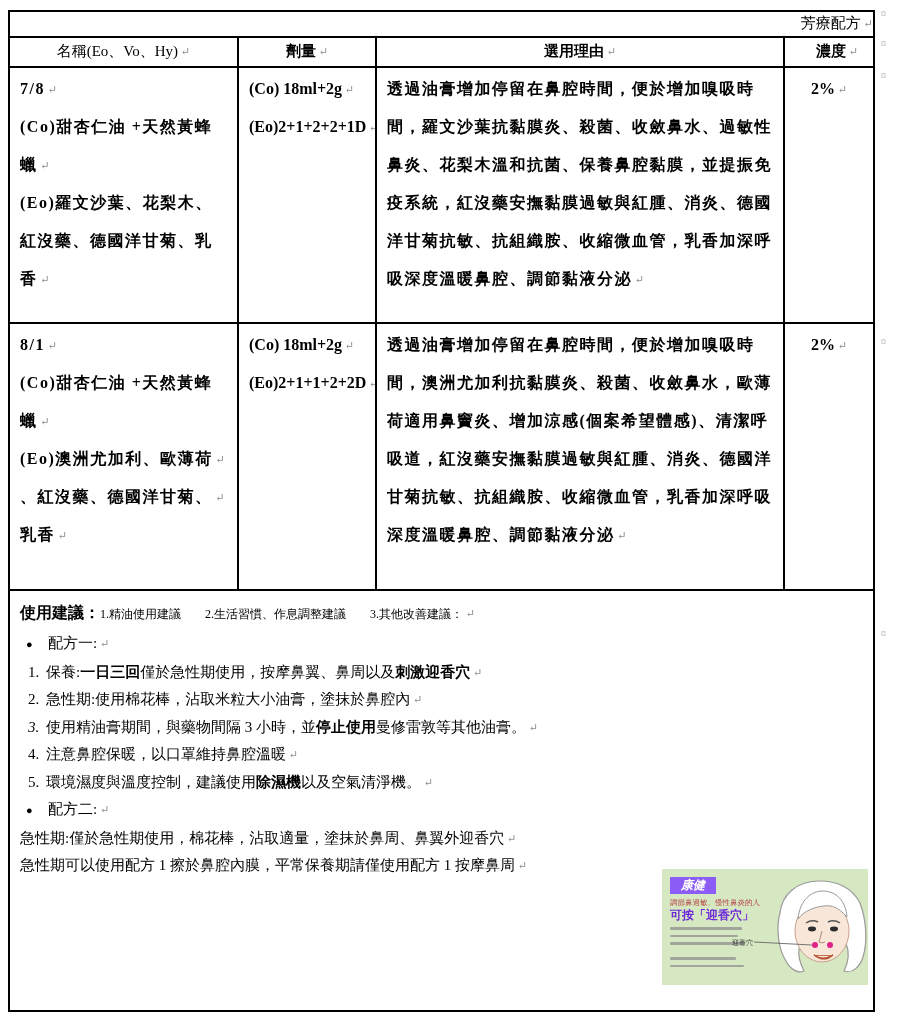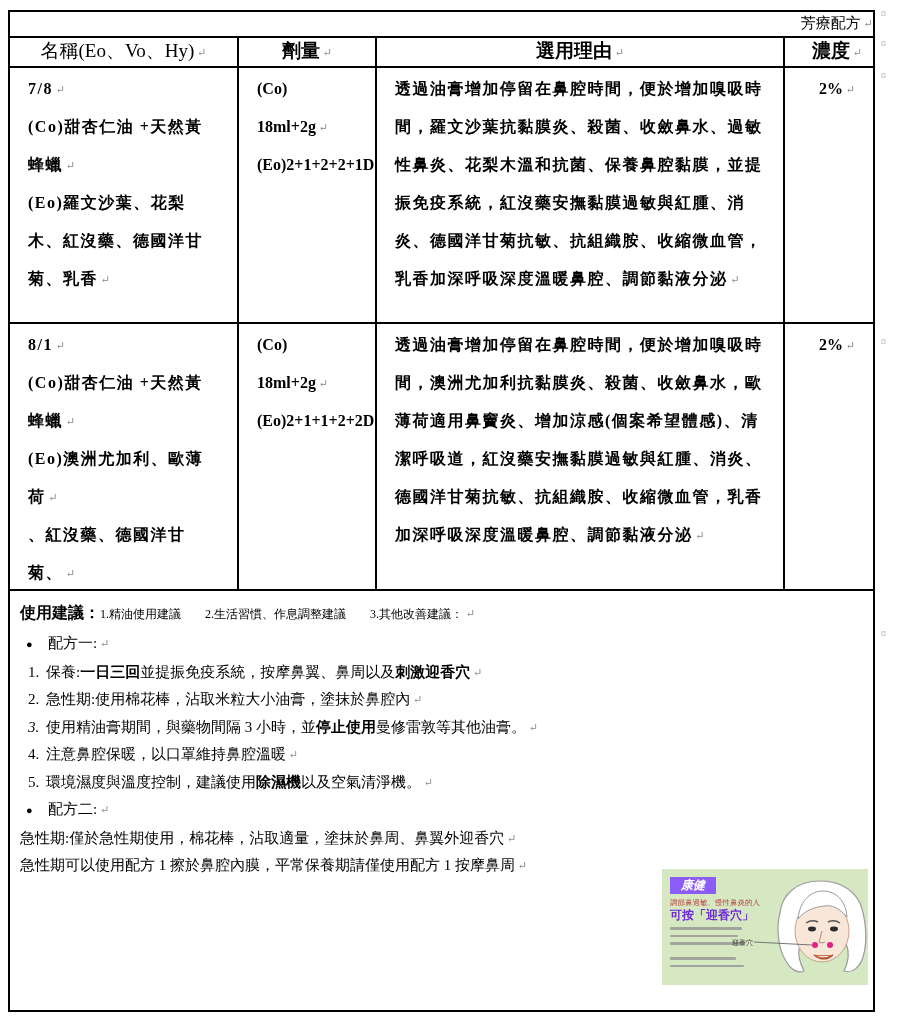--- a/index.html
+++ b/index.html
@@ -13,33 +13,33 @@
     overflow: hidden;
   }
   .tbl {
     position: absolute; left: 8px; top: 10px;
     width: 867px;
     border: 2px solid #000;
     background: #fff;
   }
   .trow { display: flex; border-bottom: 2px solid #000; }
   .trow:last-child { border-bottom: none; }
-  .cell { border-right: 2px solid #000; padding: 2px 18px; overflow: hidden; }
+  .cell { border-right: 2px solid #000; padding: 2px 10px; overflow: hidden; }
   .cell:last-child { border-right: none; margin-left: 16px; }
   .c-name  { width: 229px; }
   .c-dose  { width: 138px; }
   .c-reason{ width: 408px; }
   .c-conc  { flex: 1; }
   .title-row {
     display: block; height: 26px; line-height: 22px;
     text-align: right; font-size: 15px;
     border-bottom: 2px solid #000;
   }
   .head-row { height: 30px; }
-  .head-row .cell { text-align: center; font-size: 19px; line-height: 24px; padding: 1px 7px; }
+  .head-row .cell { text-align: center; font-size: 15px; line-height: 24px; padding: 1px 7px; }
   .head-bold { font-weight: bold; font-size: 16px; }
   .body-row { font-weight: bold; font-size: 16px; }
   .r1 { height: 256px; }
   .r2 { height: 267px; }
   .para { line-height: 38px; margin: 0; }
   .c-name .para   { letter-spacing: 1.5px; }
   .c-reason .para { letter-spacing: 1.5px; }
   .bottom-row {
     display: block; height: 419px;
     font-weight: normal; padding: 8px 10px;
@@ -145,21 +145,21 @@
       <div class="usage-headline">
         <span class="u-head">使用建議：</span><span class="u-sub pm">1.精油使用建議　　2.生活習慣、作息調整建議　　3.其他改善建議：</span>
       </div>
       <div id="usage-lines">
           <div class="usage-line">
             <span class="u-bullet">●</span>
             <span class="u-text pm u-bullet-label"><span>配方一:</span></span>
           </div>
           <div class="usage-line">
             <span class="u-num">1.</span>
-            <span class="u-text pm"><span>保養:</span><b>一日三回</b><span>並提振免疫系統，按摩鼻翼、鼻周以及</span><b>刺激迎香穴</b></span>
+            <span class="u-text pm"><span>保養:</span><b>一日三回</b><span>僅於急性期使用，按摩鼻翼、鼻周以及</span><b>刺激迎香穴</b></span>
           </div>
           <div class="usage-line">
             <span class="u-num">2.</span>
             <span class="u-text pm"><span>急性期:使用棉花棒，沾取米粒大小油膏，塗抹於鼻腔內</span></span>
           </div>
           <div class="usage-line">
             <span class="u-num it">3.</span>
             <span class="u-text pm"><span>使用精油膏期間，與藥物間隔 3 小時，並</span><b>停止使用</b><span>曼修雷敦等其他油膏。</span></span>
           </div>
           <div class="usage-line">

